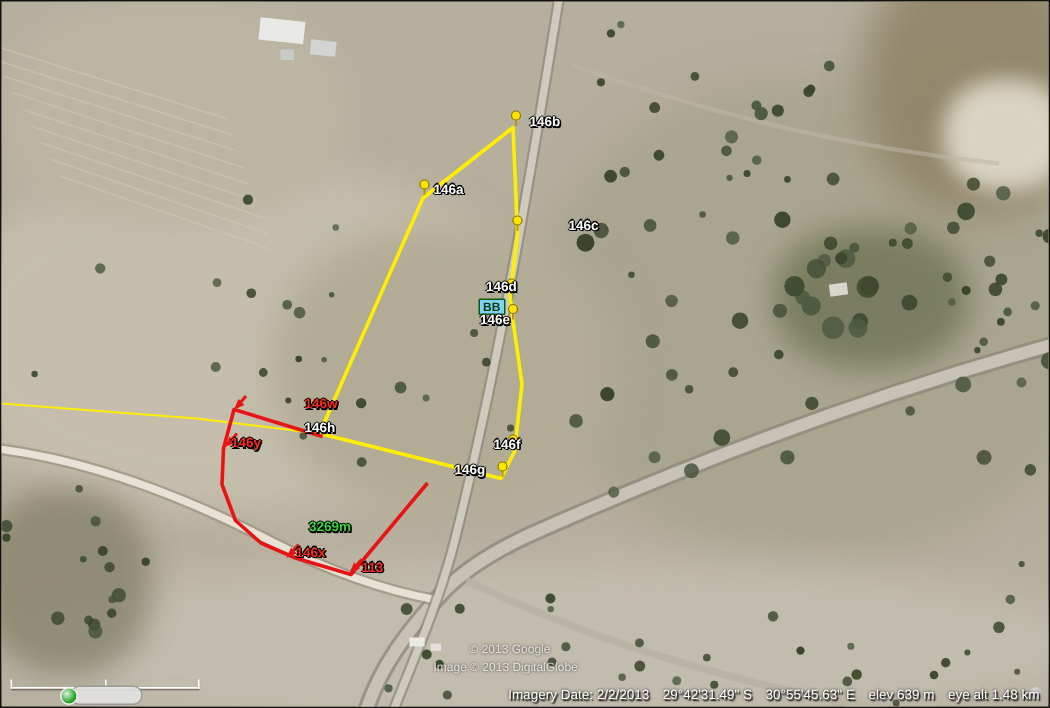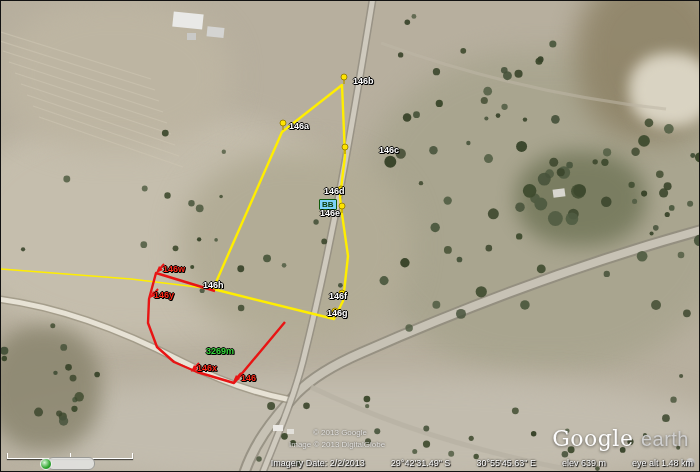--- a/index.html
+++ b/index.html
@@ -17,21 +17,21 @@
   .map-label.green-box{color:#0b3b06;background:#7dd3fc;border:1px solid #0f5a0a;
     text-shadow:none;padding:0 2px;font-size:8px;line-height:9px;border-radius:1px;}
   .watermark{position:absolute;color:rgba(255,255,255,.78);font-size:8px;
     text-shadow:0 0 2px rgba(0,0,0,.8);}
   #logo{position:absolute;right:10px;bottom:20px;font-family:"DejaVu Serif",serif;
     font-size:22px;letter-spacing:.5px;text-shadow:0 1px 3px rgba(0,0,0,.55);}
   #logo .g{color:#fdfdfd;}
   #logo .e{color:#cfcfcf;font-family:"Liberation Sans",sans-serif;font-size:20px;}
   #statusbar{position:absolute;right:6px;bottom:3px;color:#fff;font-size:9px;
     text-shadow:1px 1px 1px #000,0 0 2px #000;white-space:nowrap;}
-  #statusbar span{margin-left:26px;}
+  #statusbar span{margin-left:9px;}
   #scalebar{position:absolute;left:6px;bottom:12px;width:124px;height:5px;
     border-left:1px solid #fff;border-right:1px solid #fff;border-bottom:1px solid #fff;
     box-shadow:0 1px 1px rgba(0,0,0,.6);}
   #scalebar .mid{position:absolute;left:50%;top:0;width:1px;height:5px;background:#fff;}
   #tourpill{position:absolute;left:46px;bottom:1px;width:46px;height:11px;
     background:rgba(225,225,222,.92);border-radius:6px;border:1px solid #9a9a96;}
   #tourpill .dot{position:absolute;left:-8px;top:0;width:10px;height:10px;border-radius:50%;
     background:radial-gradient(circle at 35% 35%,#e8ffe8,#2ea row 52d 60%,#157a1d);
     background:radial-gradient(circle at 35% 35%,#d9f7d9,#2ea52d 60%,#157a1d);
     border:1px solid #f0f0f0;}
@@ -295,36 +295,32 @@
   </svg>
 
   <div id="labels">
       <div class="map-label white" style="left: 352px; top: 75px;">146b</div>
       <div class="map-label white" style="left: 288px; top: 120px;">146a</div>
       <div class="map-label white" style="left: 350px; top: 144px; margin-left: 28px;">146c</div>
       <div class="map-label white" style="left: 323px; top: 185px; text-align: center;">146d</div>
       <div class="map-label green-box" style="left: 318px; top: 198px;">BB</div>
       <div class="map-label white" style="left: 319px; top: 207px;">146e</div>
       <div class="map-label white" style="left: 328px; top: 290px;">146f</div>
-      <div class="map-label white" style="left: 326px; top: 307px;">146g</div>
+      <div class="map-label white" style="left: 302px; top: 307px;">146g</div>
       <div class="map-label white" style="left: 202px; top: 279px;">146h</div>
-      <div class="map-label red" style="left: 162px; top: 263px;">146w</div>
+      <div class="map-label red" style="left: 162px; top: 263px; padding-left: 40px;">146w</div>
       <div class="map-label red" style="left: 153px; top: 289px;">146y</div>
       <div class="map-label red" style="left: 196px; top: 362px;">146x</div>
-      <div class="map-label red" style="left: 240px; top: 372px;">146</div>
+      <div class="map-label red" style="left: 240px; top: 372px;">113</div>
       <div class="map-label green" style="left: 205px; top: 345px;">3269m</div>
     </div>
 
   <div class="watermark" style="left:312px;top:427px;">© 2013 Google</div>
   <div class="watermark" style="left:288px;top:439px;">Image © 2013 DigitalGlobe</div>
 
-  <div id="logo">
-    <span class="g">Google</span>
-    <span class="e">earth</span>
-  </div>
 
   <div id="scalebar">
       <div class="mid"></div>
     </div>
   <div id="tourpill">
     <div class="dot"></div>
   </div>
   <div id="spinner"></div>
 
   <div id="statusbar"><span>Imagery Date: 2/2/2013</span><span>29°42'31.49" S</span><span>30°55'45.63" E</span><span>elev 639 m</span><span>eye alt  1.48 km</span></div>

